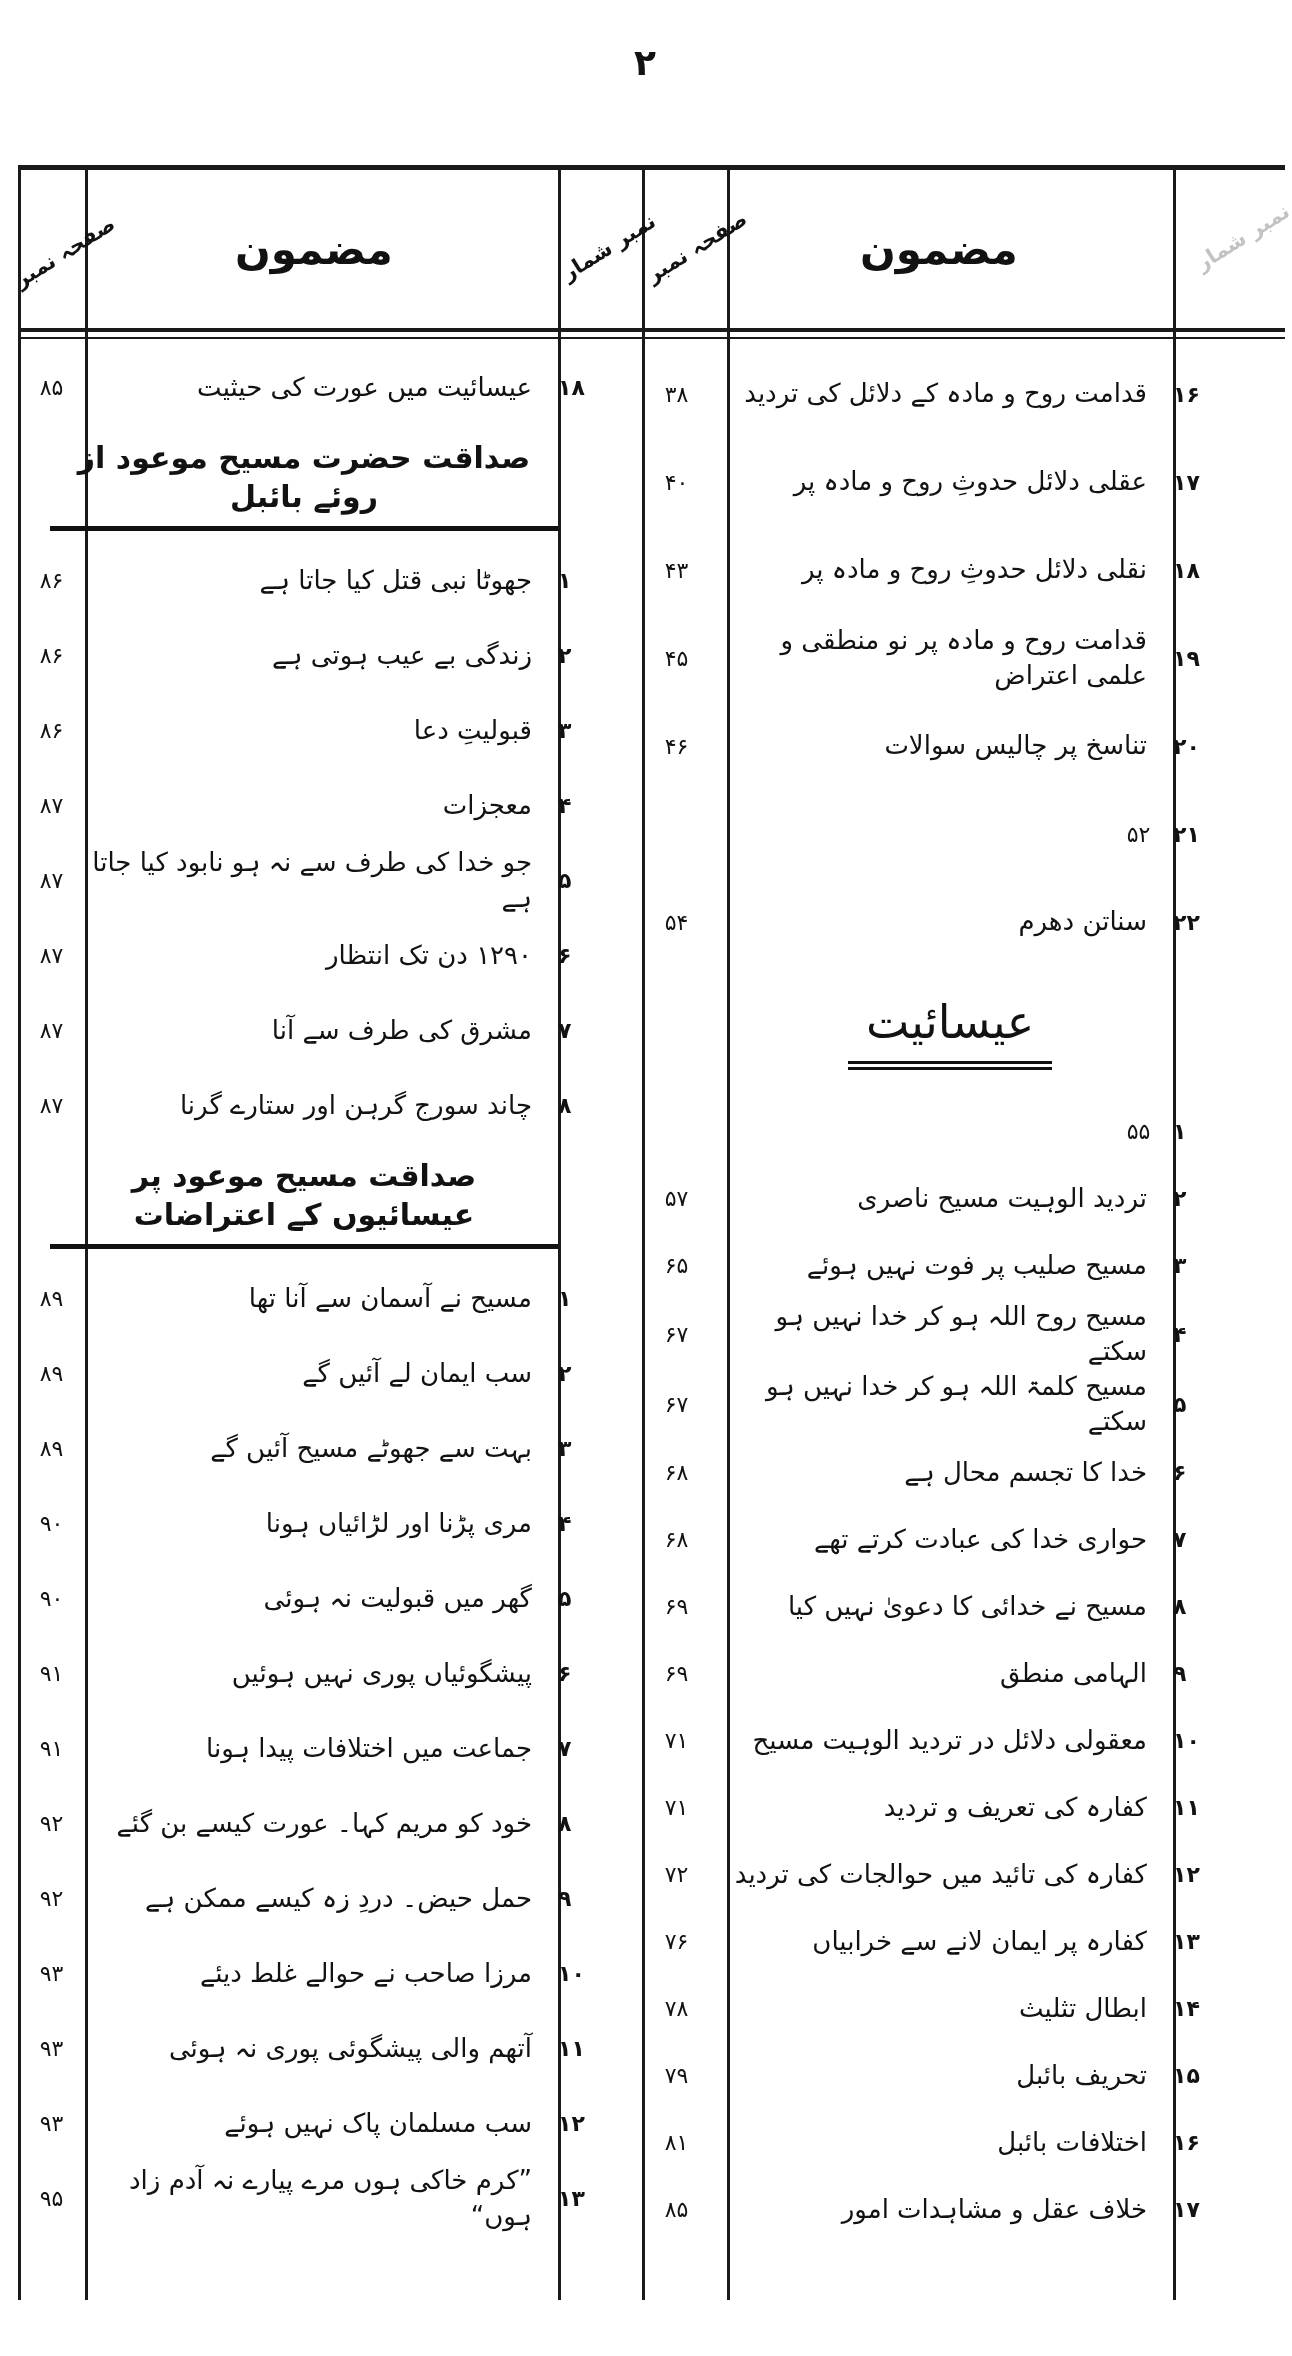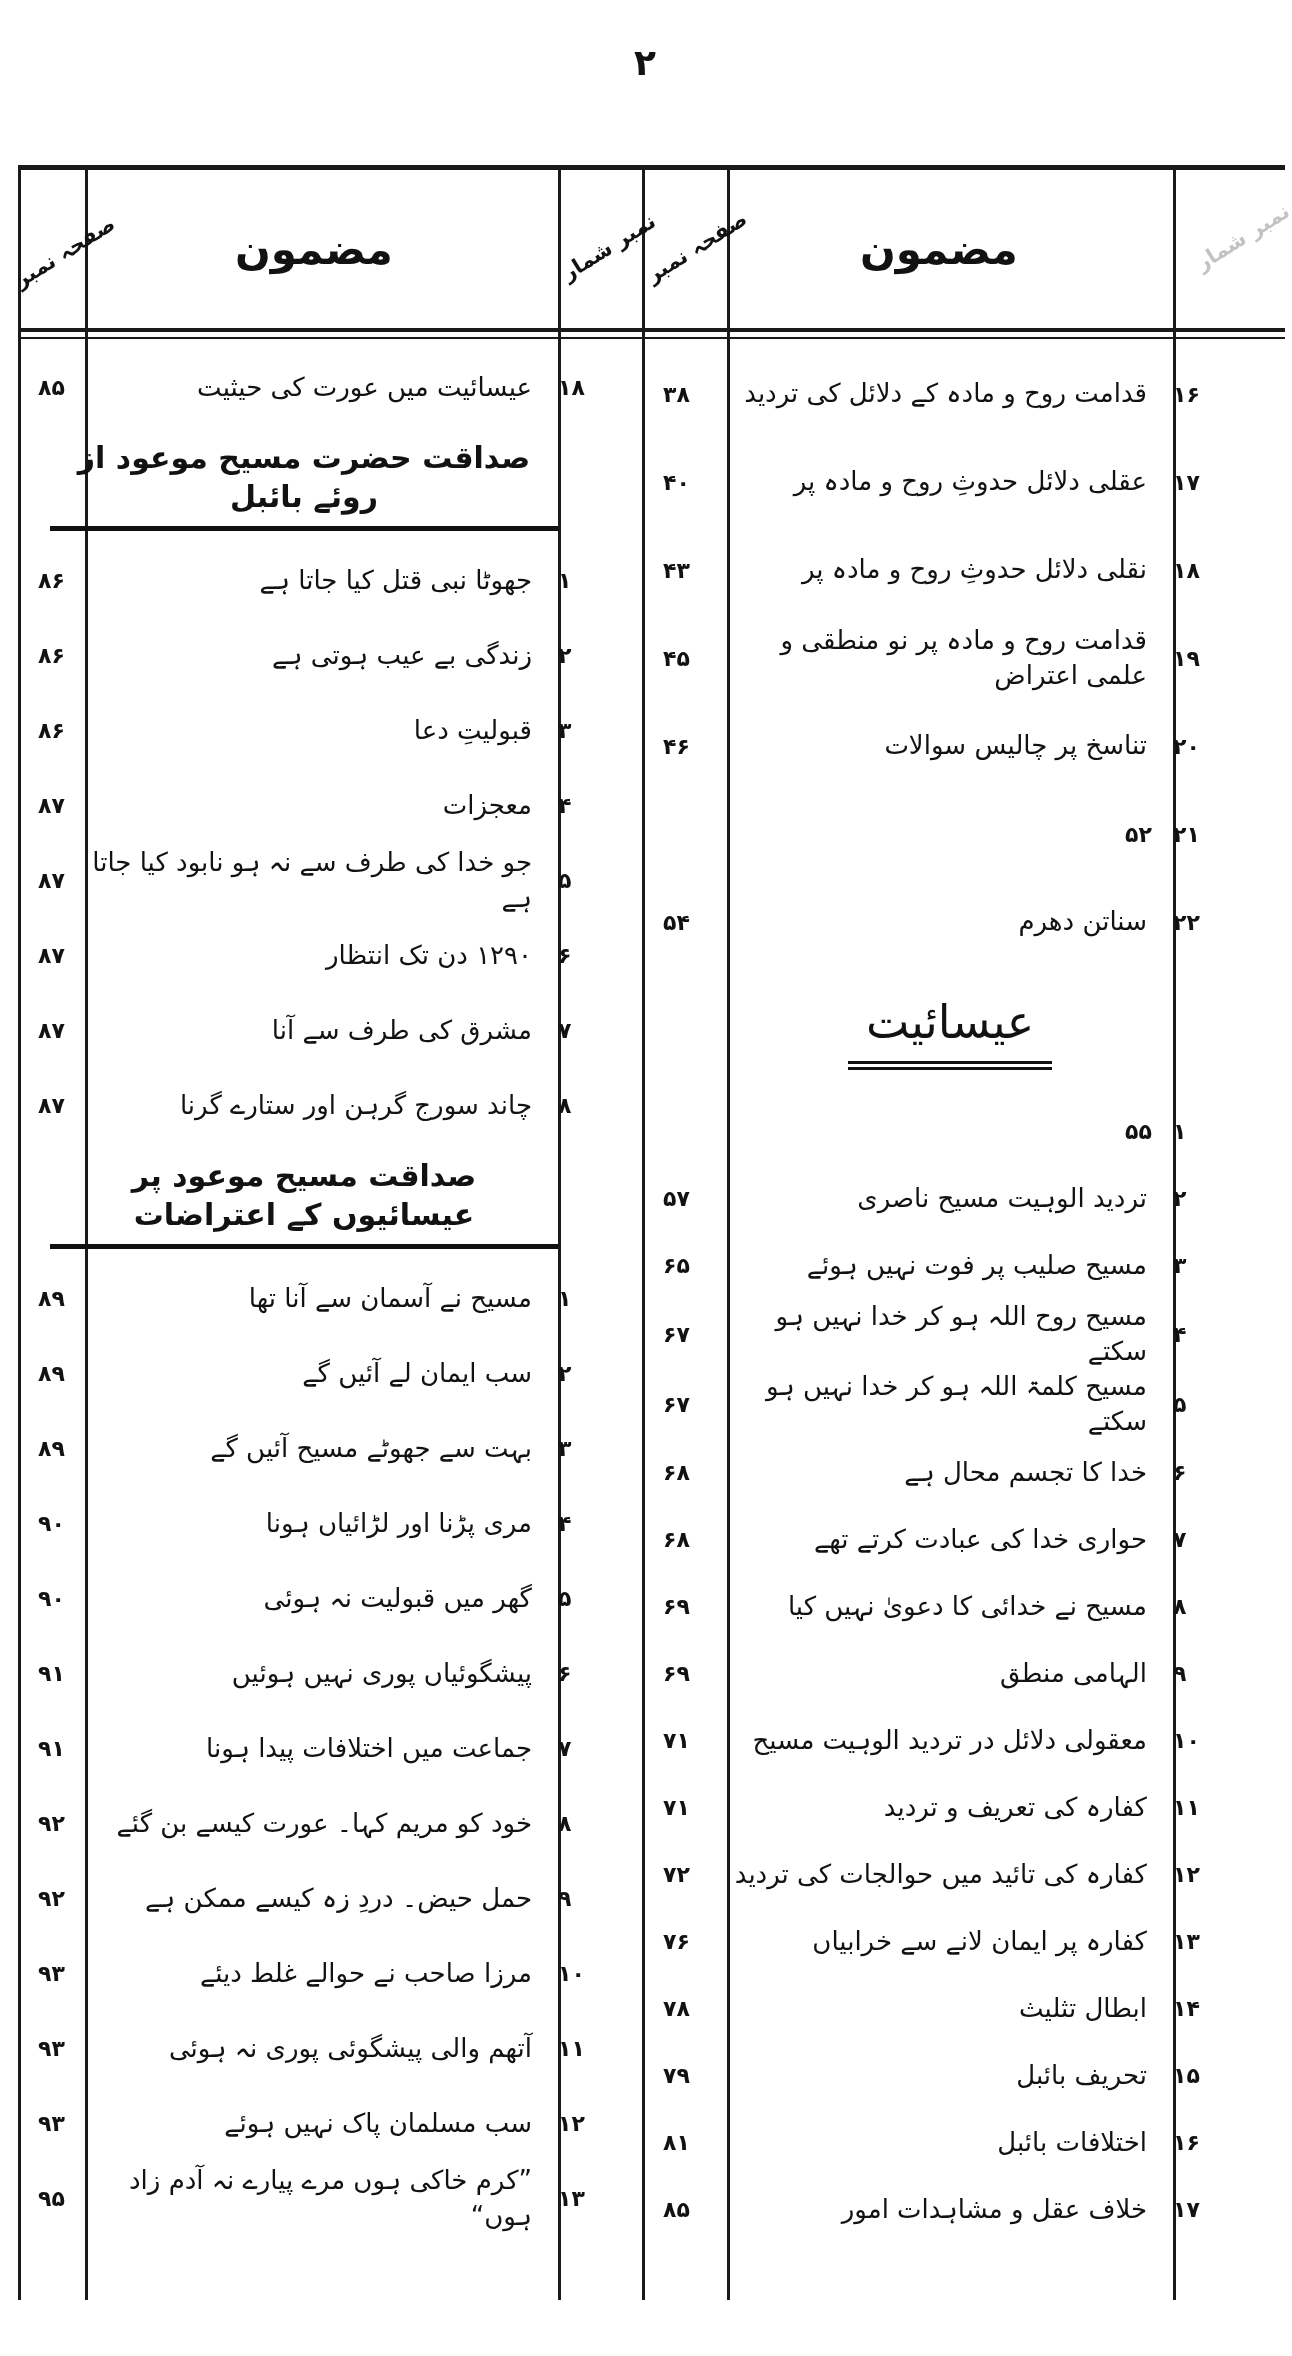--- a/index.html
+++ b/index.html
@@ -28,21 +28,21 @@
   #left-half{left:18px;  width:624px;}
   .trow{display:flex; flex-direction:row; direction:rtl; align-items:center;}
   .r-up  .trow, .trow.r-up{min-height:88px;}
   .r-dn  .trow, .trow.r-dn{min-height:67px;}
   .l-row .trow, .trow.l-row{min-height:75px;}
   .cell{display:block;}
   .serial{flex:0 0 auto; text-align:left; font-size:22px; font-weight:bold;}
   #right-half .serial{width:107px;}
   #left-half  .serial{width:84px;}
   .topic{flex:1 1 auto; font-size:26px; text-align:right; padding:0 26px 0 7px; line-height:1.35;}
-  .pageno{flex:0 0 auto; text-align:center; font-size:22px; font-weight:bold;}
+  .pageno{flex:0 0 auto; text-align:center; font-size:22px; font-weight:normal;}
   #right-half .pageno{width:69px;}
   #left-half  .pageno{width:67px;}
   
   .sect-row{display:flex; justify-content:center; align-items:center; direction:rtl;}
   #right-half .sect-row{padding:0 107px 0 85px; min-height:132px;}
   #left-half  .sect-row{padding:0 84px 0 32px;  min-height:118px;}
   .sect-xl{font-size:46px; font-weight:normal; border-bottom:9px double #111; padding:0 18px 12px 18px;}
   .sect-bold{font-size:30px; font-weight:bold; border-bottom:5px solid #111; padding:0 6px 10px 6px; text-align:center; line-height:1.3;}
 </style>
 </head>

